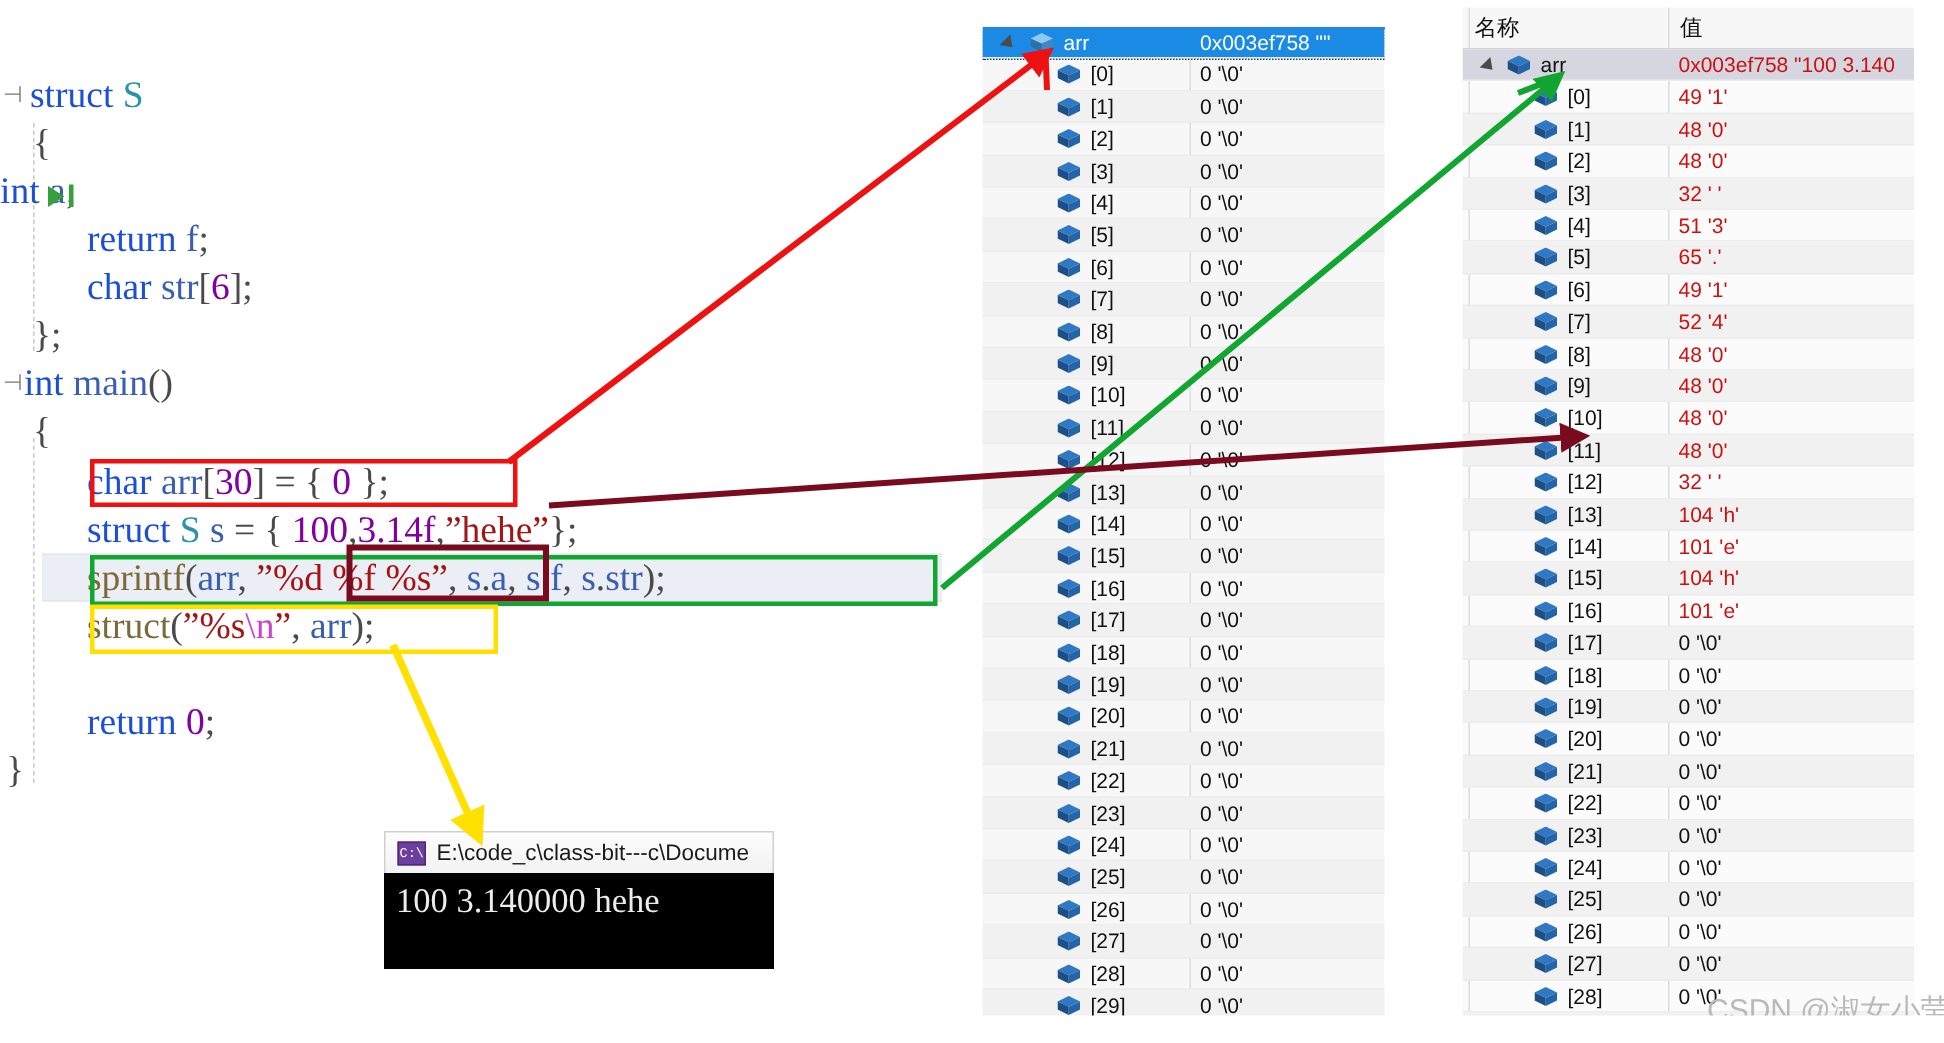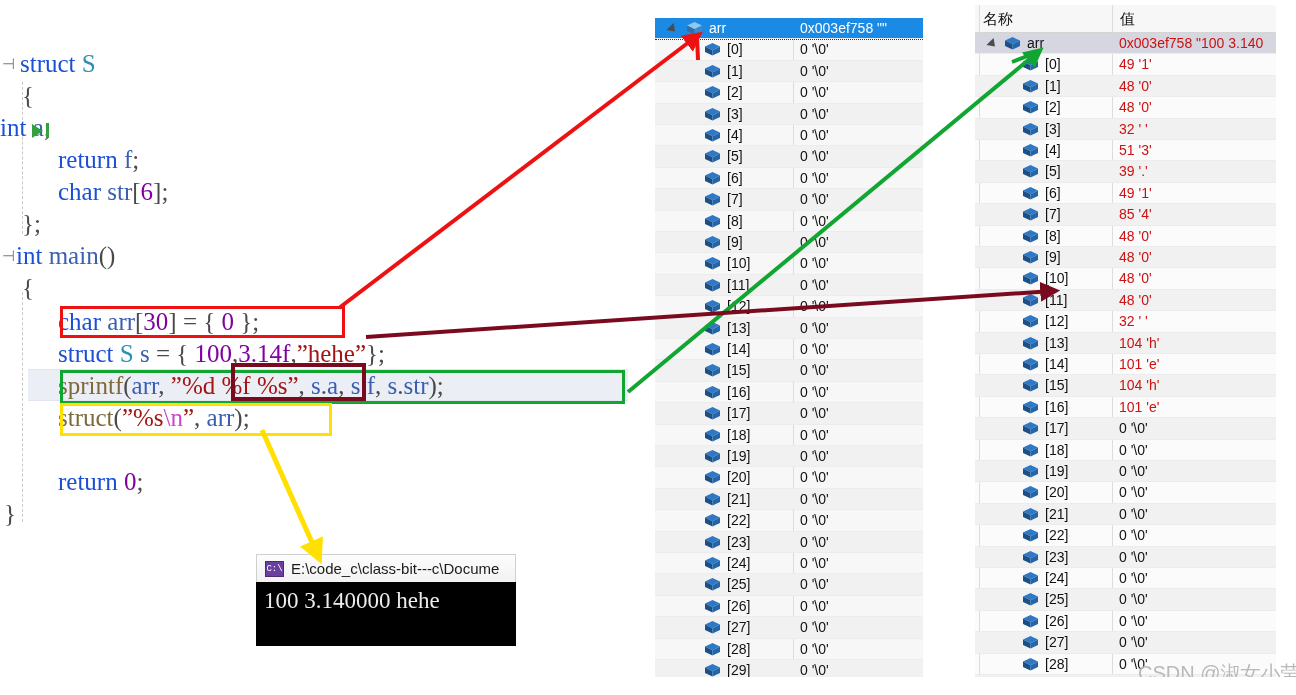--- a/index.html
+++ b/index.html
@@ -466,39 +466,39 @@
           <span class="w-name" style="left:70px;">[4]</span>
           <span class="w-val" style="left:138px;color:#cc1111;">51 '3'</span>
         </div>
         <div class="w-row alt" style="top: 156.4px;">
           <span class="cube" style="left:48px;top:4px;"><svg width="15" height="13" viewBox="0 0 15 13">
               <polygon points="7.5,0 15,3.6 7.5,7.2 0,3.6" fill="#2f78c4"></polygon>
               <polygon points="0,3.6 7.5,7.2 7.5,12.6 0,9" fill="#1b4f86"></polygon>
               <polygon points="15,3.6 7.5,7.2 7.5,12.6 15,9" fill="#2464a8"></polygon>
             </svg></span>
           <span class="w-name" style="left:70px;">[5]</span>
-          <span class="w-val" style="left:138px;color:#cc1111;">39 '.'</span>
+          <span class="w-val" style="left:138px;color:#cc1111;">65 '.'</span>
         </div>
         <div class="w-row" style="top: 177.8px;">
           <span class="cube" style="left:48px;top:4px;"><svg width="15" height="13" viewBox="0 0 15 13">
               <polygon points="7.5,0 15,3.6 7.5,7.2 0,3.6" fill="#2f78c4"></polygon>
               <polygon points="0,3.6 7.5,7.2 7.5,12.6 0,9" fill="#1b4f86"></polygon>
               <polygon points="15,3.6 7.5,7.2 7.5,12.6 15,9" fill="#2464a8"></polygon>
             </svg></span>
           <span class="w-name" style="left:70px;">[6]</span>
           <span class="w-val" style="left:138px;color:#cc1111;">49 '1'</span>
         </div>
         <div class="w-row alt" style="top: 199.2px;">
           <span class="cube" style="left:48px;top:4px;"><svg width="15" height="13" viewBox="0 0 15 13">
               <polygon points="7.5,0 15,3.6 7.5,7.2 0,3.6" fill="#2f78c4"></polygon>
               <polygon points="0,3.6 7.5,7.2 7.5,12.6 0,9" fill="#1b4f86"></polygon>
               <polygon points="15,3.6 7.5,7.2 7.5,12.6 15,9" fill="#2464a8"></polygon>
             </svg></span>
           <span class="w-name" style="left:70px;">[7]</span>
-          <span class="w-val" style="left:138px;color:#cc1111;">85 '4'</span>
+          <span class="w-val" style="left:138px;color:#cc1111;">52 '4'</span>
         </div>
         <div class="w-row" style="top: 220.6px;">
           <span class="cube" style="left:48px;top:4px;"><svg width="15" height="13" viewBox="0 0 15 13">
               <polygon points="7.5,0 15,3.6 7.5,7.2 0,3.6" fill="#2f78c4"></polygon>
               <polygon points="0,3.6 7.5,7.2 7.5,12.6 0,9" fill="#1b4f86"></polygon>
               <polygon points="15,3.6 7.5,7.2 7.5,12.6 15,9" fill="#2464a8"></polygon>
             </svg></span>
           <span class="w-name" style="left:70px;">[8]</span>
           <span class="w-val" style="left:138px;color:#cc1111;">48 '0'</span>
         </div>

